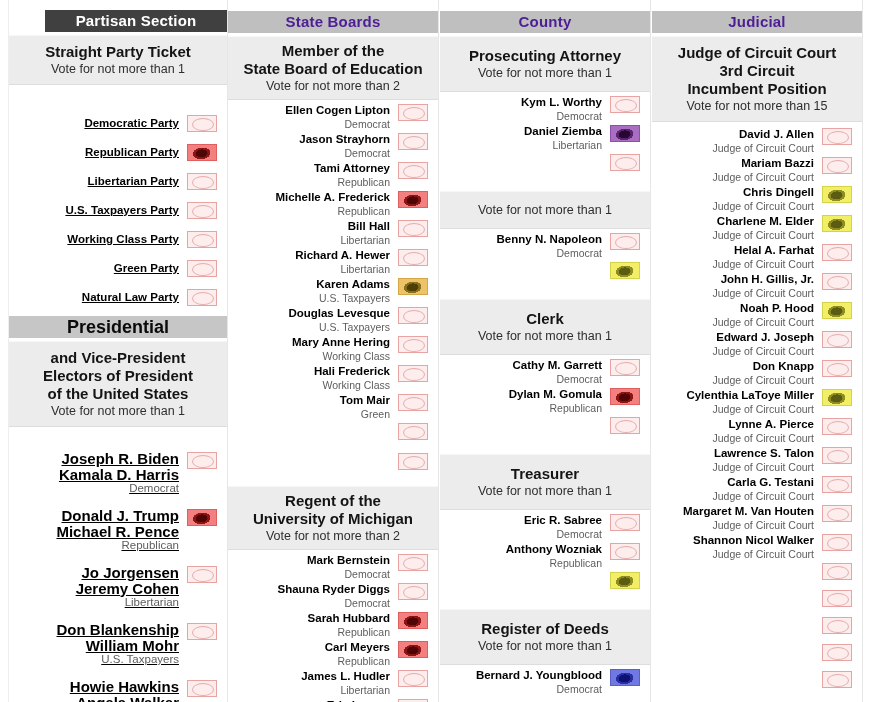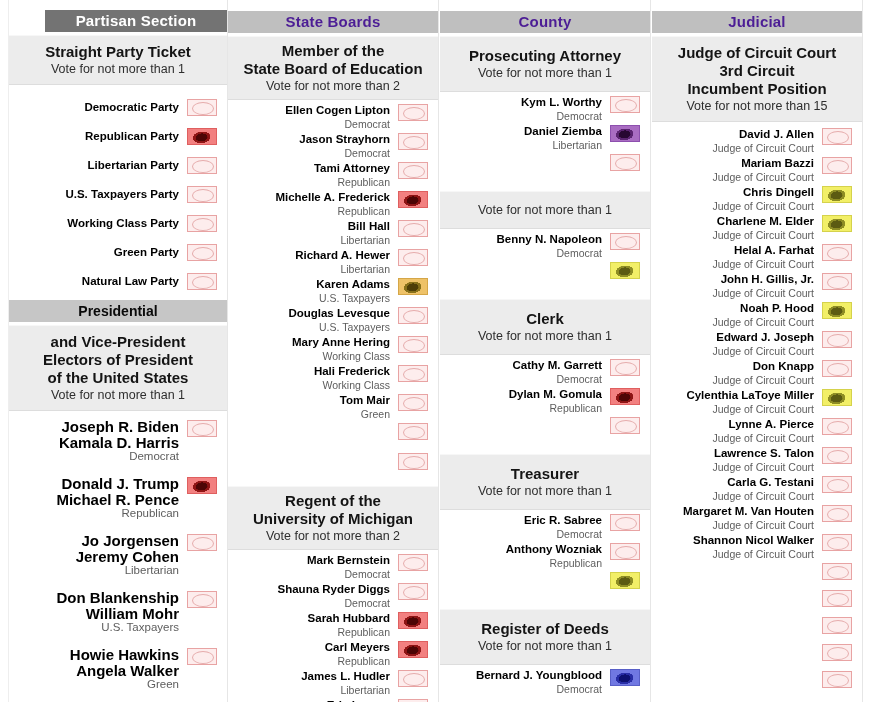--- a/index.html
+++ b/index.html
@@ -11,35 +11,35 @@
   .page{position:absolute;inset:0;}
   .column{position:absolute;top:0;bottom:0;border-right:1px solid #e6e6e6;}
   #col-0{left:8px;width:218px;border-left:1px solid #eeeeee;}
   #col-1{left:228px;width:210px;}
   #col-2{left:440px;width:210px;}
   #col-3{left:652px;width:210px;}
 
   .section-header{margin-top:11px;height:22px;line-height:22px;text-align:center;
     font-size:15px;font-weight:bold;letter-spacing:.2px;}
   #col-0 .section-header{margin-top:10px;}
-  .section-header.dark{background:#737373;color:#ffffff;margin-left:36px;}
+  .section-header.dark{background:#404040;color:#ffffff;margin-left:36px;}
   .section-header.mid{background:#bfbfbf;color:#4c1d95;}
 
   .sub-header{margin-top:4px;height:22px;line-height:22px;background:#c6c6c6;color:#0a0a0a;
-    font-weight:bold;font-size:14px;text-align:center;}
+    font-weight:bold;font-size:18px;text-align:center;}
 
   .contest{background:#ececec;margin-top:3px;padding:7px 4px;text-align:center;
     border-top:1px solid #f7f7f7;border-bottom:1px solid #dddddd;}
   .col-state-boards .contest{padding:5px 4px;}
   .col-county .contest{padding:10px 4px;}
   .c-title{font-size:15px;font-weight:bold;line-height:18px;color:#141414;}
   .c-instr{font-size:12.5px;line-height:16px;color:#2e2e2e;}
 
   .candidates{padding-top:4px;}
-  #col-0 .candidates{padding-top:8px;}
+  #col-0 .candidates{padding-top:24px;text-decoration:underline;}
   #col-3 .candidates{padding-top:6px;}
 
   .row{display:flex;justify-content:flex-end;align-items:flex-start;gap:8px;
     padding-right:10px;height:29px;box-sizing:border-box;}
   .row.single{align-items:center;}
   .row.double{height:29px;}
   .row.triple{height:44px;margin-bottom:13px;}
   .row.blank-row{height:30px;}
   .col-county .row.blank-row{height:34px;}
   .col-judicial .row.blank-row{height:27px;}

